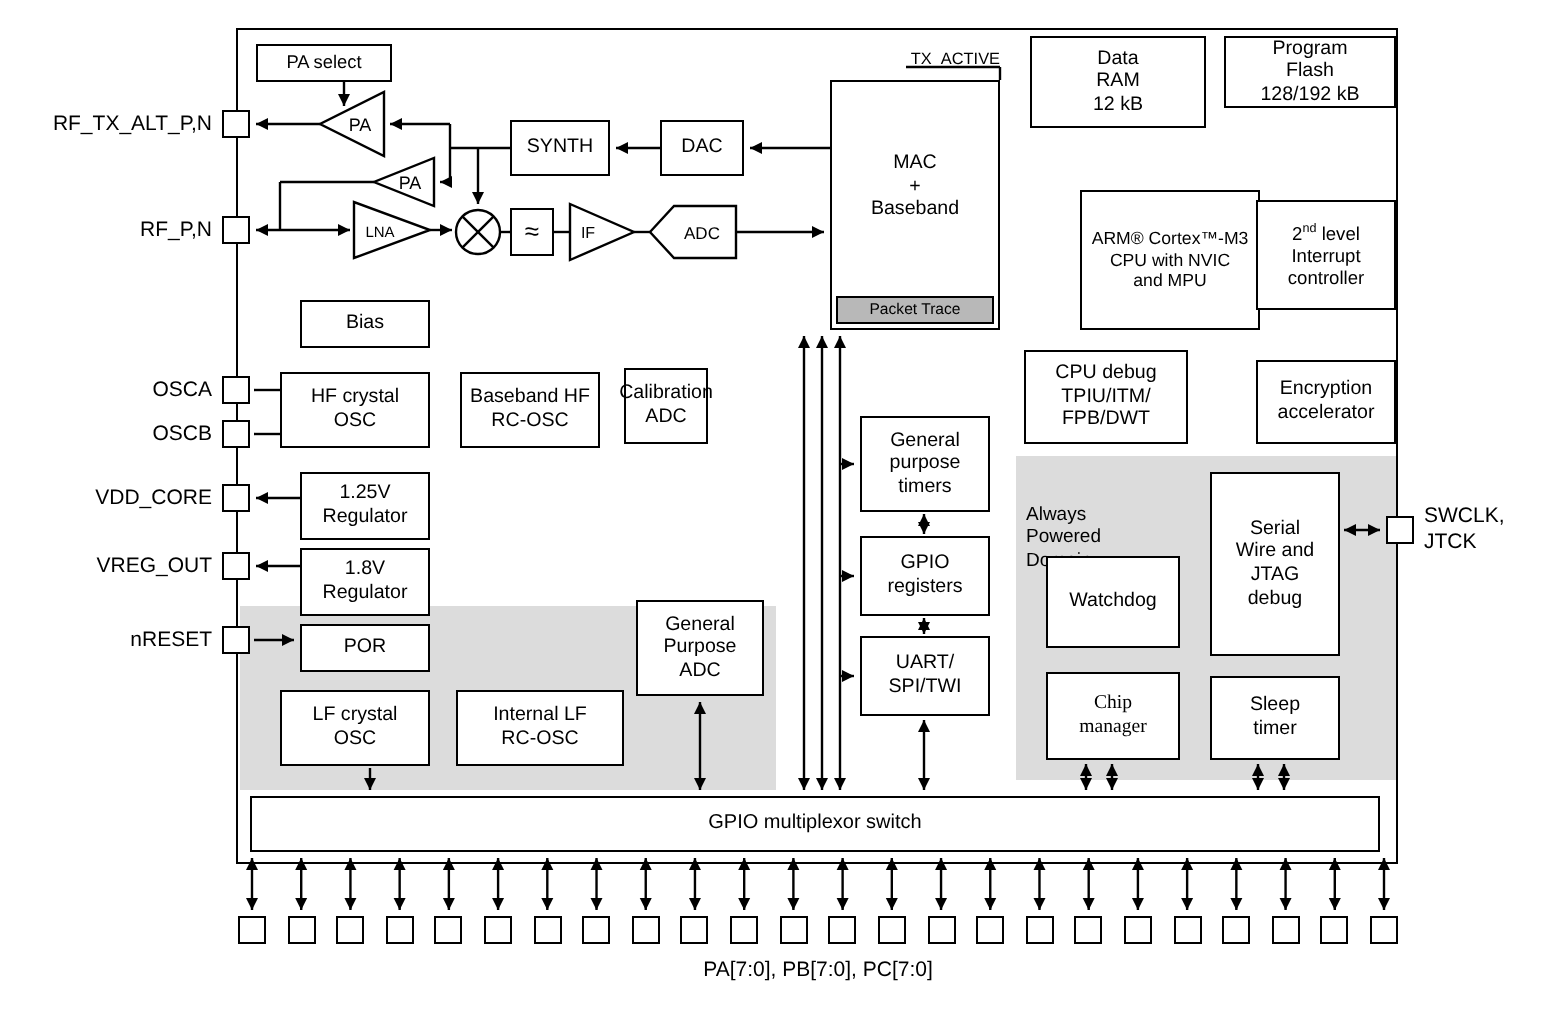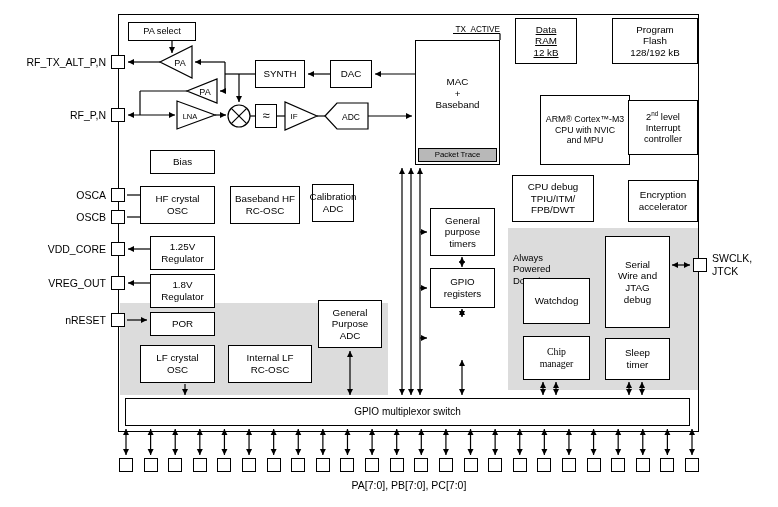--- a/index.html
+++ b/index.html
@@ -73,25 +73,27 @@
 RC-OSC</div>
   <div class="blk pre" style="left:318px;top:300px;width:64px;height:48px;">General
 Purpose
 ADC</div>
 
   <div class="blk pre" style="left:430px;top:208px;width:65px;height:48px;">General
 purpose
 timers</div>
   <div class="blk pre" style="left:430px;top:268px;width:65px;height:40px;">GPIO
 registers</div>
-
-  <div class="blk pre" style="left:515px;top:18px;width:62px;height:46px;text-decoration:underline;">Data
+  <div class="blk pre" style="left:430px;top:318px;width:65px;height:40px;">UART/
+SPI/TWI</div>
+
+  <div class="blk pre" style="left:515px;top:18px;width:88px;height:46px;">Data
 RAM
 12 kB</div>
-  <div class="blk pre" style="left:612px;top:18px;width:86px;height:46px;">Program
+  <div class="blk pre" style="left:612px;top:18px;width:86px;height:36px;">Program
 Flash
 128/192 kB</div>
   <div class="blk pre" style="left:512px;top:95px;width:90px;height:70px;font-size:8.8px;margin-left:28px;">ARM® Cortex™-M3
 CPU with NVIC
 and MPU</div>
   <div class="blk" style="left:628px;top:100px;width:70px;height:55px;font-size:9.3px;">
     <div style="text-align:center;">
       <div><span>2</span><sup style="font-size:6.3px;">nd</sup><span> level</span></div>
       <div class="pre">Interrupt
 controller</div>

